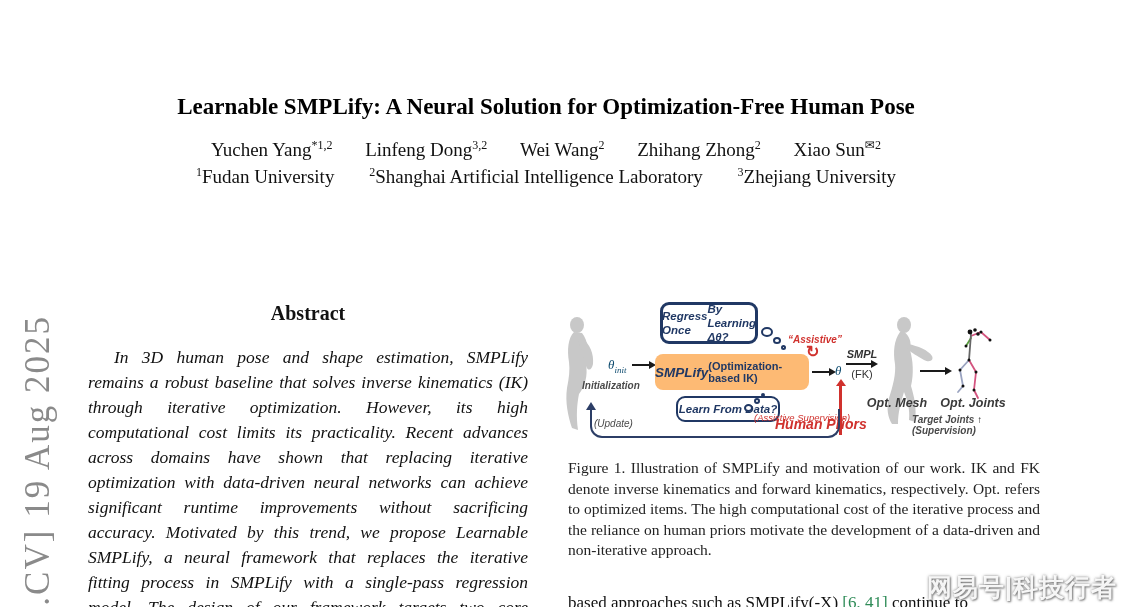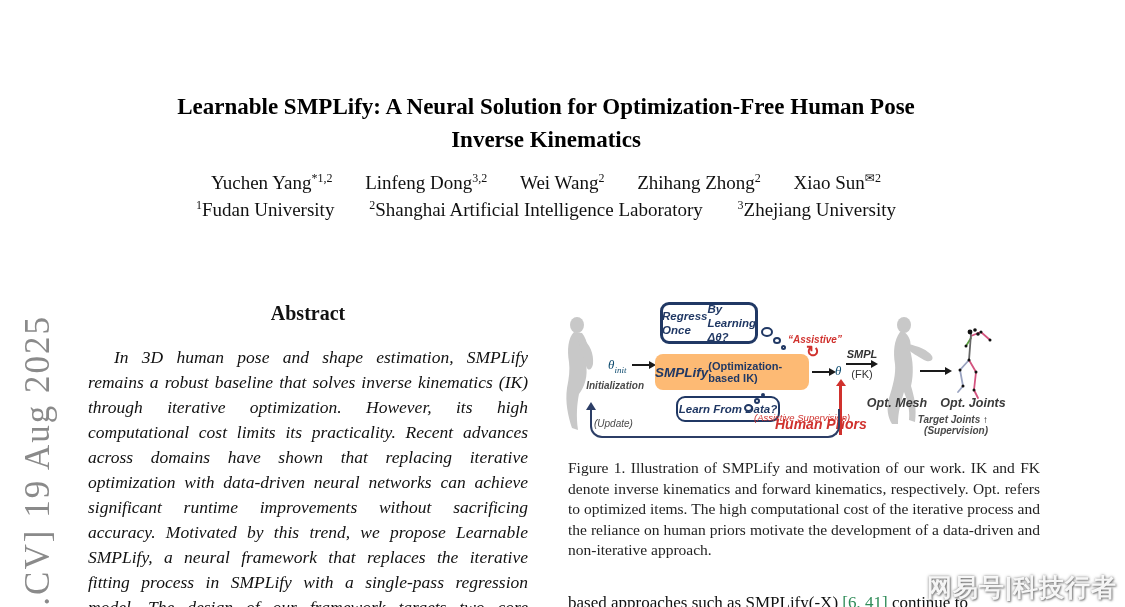--- a/index.html
+++ b/index.html
@@ -35,21 +35,21 @@
   .body-line{position:absolute;left:568px;top:593px;width:472px;font-size:17px;color:#111;}
   .cite{color:#2e8b57;}
 
   
   .d-abs{position:absolute;}
   .d-sans{font-family:"Liberation Sans",sans-serif;}
   .redtx{color:#d0312d;}
   .mesh-label{font-family:"Liberation Sans",sans-serif;font-weight:bold;font-style:italic;
     color:#3a3a3a;font-size:12.5px;text-align:center;}
   .small-label{font-family:"Liberation Sans",sans-serif;font-weight:bold;font-style:italic;
-    color:#4a4a4a;font-size:10px;text-align:right;line-height:11px;}
+    color:#4a4a4a;font-size:10px;text-align:left;line-height:11px;}
   .box{border:3px solid #203864;border-radius:9px;background:#fff;
     font-family:"Liberation Sans",sans-serif;font-weight:bold;font-style:italic;
     color:#203864;display:flex;flex-direction:row;align-items:center;justify-content:center;}
   .bluebox{background:#fdba74;border:none;border-radius:8px;}
   .bub{position:absolute;border:2px solid #203864;background:#fff;border-radius:50%;}
   .hline{position:absolute;height:2px;background:#1a1a1a;}
   .hline::after{content:"";position:absolute;right:-6px;top:-3px;width:0;height:0;
     border-left:7px solid #1a1a1a;border-top:4px solid transparent;border-bottom:4px solid transparent;}
   .vred{position:absolute;width:2.5px;background:#d0312d;}
   .vred::before{content:"";position:absolute;top:-6px;left:-3.5px;width:0;height:0;
@@ -68,21 +68,20 @@
 </head>
 <body>
 
 <div class="page">
 
   <div class="arxiv-banner">s.CV] 19 Aug 2025</div>
 
   <div class="head-wrap">
     <div class="title">
       <div>Learnable SMPLify: A Neural Solution for Optimization-Free Human Pose</div>
-      <div>Inverse Kinematics</div>
     </div>
     <div class="authors">
       <span class="author"><span>Yuchen Yang</span><sup>*1,2</sup></span>
       <span class="author"><span>Linfeng Dong</span><sup>3,2</sup></span>
       <span class="author"><span>Wei Wang</span><sup>2</sup></span>
       <span class="author"><span>Zhihang Zhong</span><sup>2</sup></span>
       <span class="author"><span>Xiao Sun</span><sup>✉2</sup></span>
     </div>
     <div class="affils">
       <span class="affil"><sup>1</sup><span>Fudan University</span></span>

